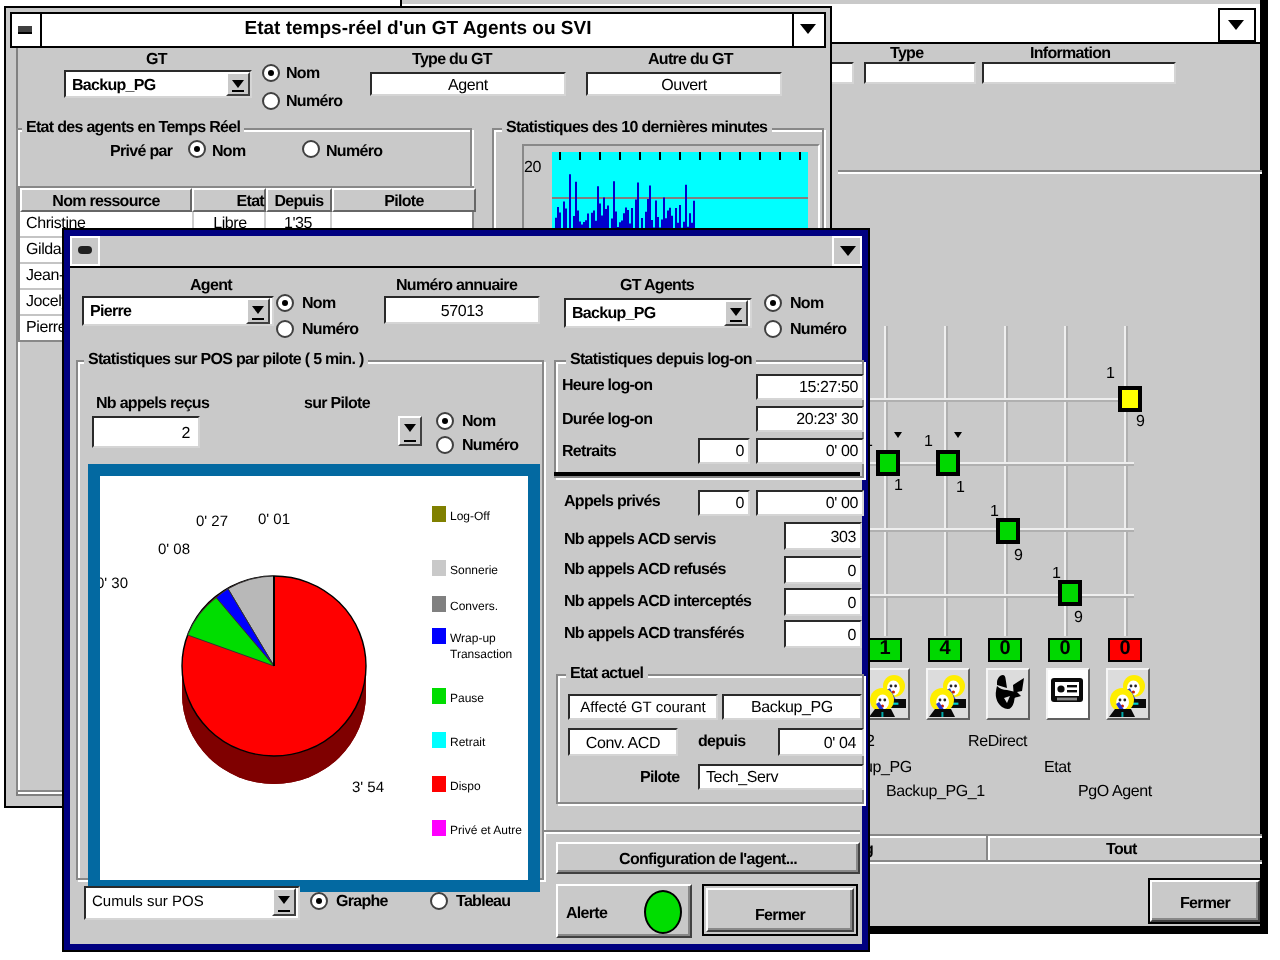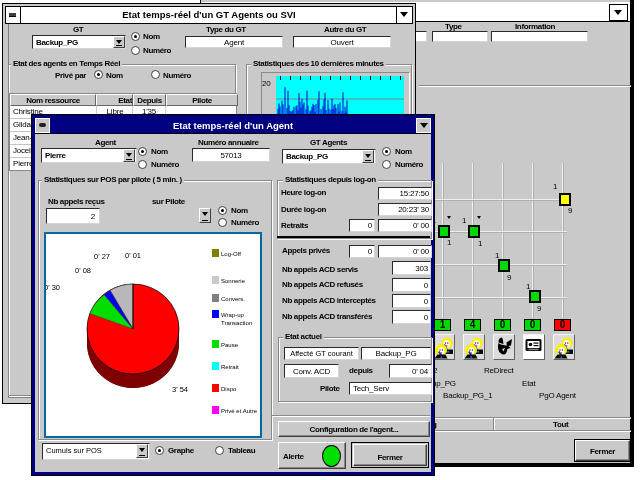--- a/index.html
+++ b/index.html
@@ -265,23 +265,20 @@
         <line x1="114" y1="0" x2="114" y2="4"></line>
         <line x1="124" y1="0" x2="124" y2="4"></line>
     </g>
     <line x1="0" y1="23" x2="128" y2="23" stroke="#808080"></line>
     <path d="M2,46V32.9M3,46V27.5M4,46V30.3M5,46V41.6M6,46V24.7M7,46V28.2M8,46V39.3M9,46V11.1M10,46V38.4M11,46V32.0M12,46V14.9M13,46V29.2M14,46V34.8M15,46V36.2M16,46V35.0M17,46V34.1M18,46V30.8M19,46V38.5M20,46V30.4M21,46V29.3M22,46V34.4M23,46V17.1M24,46V25.8M25,46V31.8M26,46V22.8M27,46V28.5M28,46V26.7M29,46V40.4M30,46V33.3M31,46V14.6M32,46V29.8M33,46V37.5M34,46V35.1M35,46V34.2M36,46V30.6M37,46V27.8M38,46V29.0M39,46V35.7M40,46V28.0M41,46V40.0M42,46V23.8M43,46V15.3M44,46V41.2M45,46V33.0M46,46V39.8M47,46V29.9M48,46V23.5M49,46V16.8M50,46V34.0M51,46V37.8M52,46V24.2M53,46V32.5M54,46V37.8M55,46V33.7M56,46V22.7M57,46V33.1M58,46V29.2M59,46V27.9M60,46V31.9M61,46V41.0M62,46V28.0M63,46V35.4M64,46V26.5M65,46V37.9M66,46V34.9M67,46V16.4M68,46V37.4M69,46V30.6M70,46V35.4M71,46V24.4M72,46V41.2" stroke="#0000cc" fill="none" stroke-width="1"></path>
   </svg>
 </div>
 
 <div id="win3" class="ab" style="left:31px;top:114px;width:404px;height:362px;box-sizing:border-box;border:1px solid #000;background:#c9c9c9;box-shadow:inset 0 0 0 3px #000080">
 
-  <div class="ab" style="left:3px;top:3px;right:3px;height:16px;background:#000080">
-    <div class="ab b" style="left:0;right:0;top:3px;text-align:center;font-size:9.5px;line-height:10px;color:#fff">Etat temps-réel d'un Agent</div>
-  </div>
   <div class="ab" style="left:3px;top:3px;width:15px;height:15px;background:#c8c8c8;border:1px solid #fff;box-sizing:border-box">
     <div class="ab" style="left:3px;top:4px;width:7px;height:4px;background:#202020;border-radius:2px"></div>
   </div>
   <div class="ab" style="left:3px;top:18px;right:3px;height:1px;background:#000"></div>
   <div class="ab" style="right:3px;top:3px;width:15px;height:15px;background:#c8c8c8;border:1px solid #fff;box-sizing:border-box">
     <div class="ab" style="left:3px;top:4px;width:0;height:0;border:4px solid transparent;border-top:5px solid #000"></div>
   </div>
 
   <div class="ab b t8" style="left:63px;top:23px">Agent</div>
   <div class="ab sk" style="left:9px;top:33px;width:94px;height:13px">
@@ -312,21 +309,21 @@
   <div class="ab sk" style="left:14px;top:93px;width:52px;height:14px">
       <span class="t8" style="position:absolute;right:4px;top:3px">2</span>
     </div>
   <div class="ab b t8" style="left:120px;top:82px">sur Pilote</div>
   <div class="ab ca" style="left:167px;top:93px;width:10px;height:13px"></div>
   <div class="ab rb on" style="left:186px;top:91px"></div>
   <div class="ab b t8" style="left:199px;top:91px">Nom</div>
   <div class="ab rb" style="left:186px;top:103px"></div>
   <div class="ab b t8" style="left:199px;top:103px">Numéro</div>
 
-  <div class="ab" style="left:12px;top:117px;width:214px;height:202px;background:#fff;border:2px solid #0369a1">
+  <div class="ab" style="left:12px;top:117px;width:214px;height:202px;background:#fff;border:6px solid #0369a1">
     <svg class="ab" style="left:0;top:0" width="214" height="202" font-family="Liberation Sans,sans-serif">
 
       <path d="M 41 95 L 41 109 A 46 45 0 0 0 133 109 L 133 95" fill="#7f0000"></path>
       <path d="M 41 95 A 46 45 0 0 0 133 95" fill="#7f0000" transform="translate(0,14)"></path>
 
       <ellipse cx="87" cy="95" rx="46" ry="45" fill="#ff0000" stroke="#000" stroke-width="0.7"></ellipse>
       <path d="M 87 95 L 87 50 A 46 45 0 0 0 64.0 56.4 Z" fill="#b8b8b8" stroke="#333" stroke-width="0.5"></path>
       <path d="M 87 95 L 64.0 56.4 A 46 45 0 0 0 58.1 60.8 Z" fill="#0000ff" stroke="#333" stroke-width="0.5"></path>
       <path d="M 87 95 L 58.1 60.8 A 46 45 0 0 0 43.8 79.5 Z" fill="#00dd00" stroke="#333" stroke-width="0.5"></path>
       <line x1="87" y1="95" x2="87" y2="50" stroke="#000" stroke-width="1"></line>

